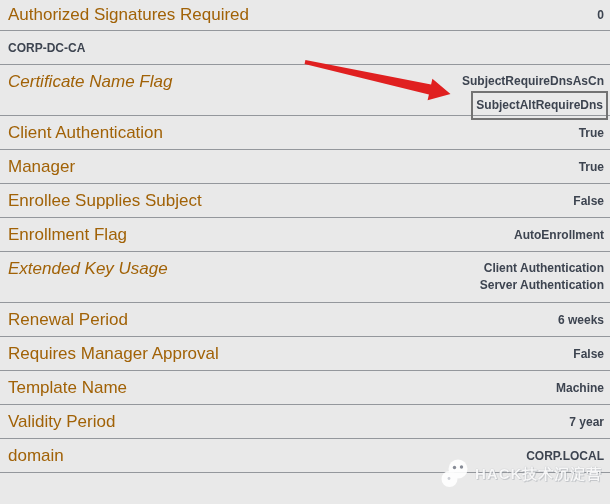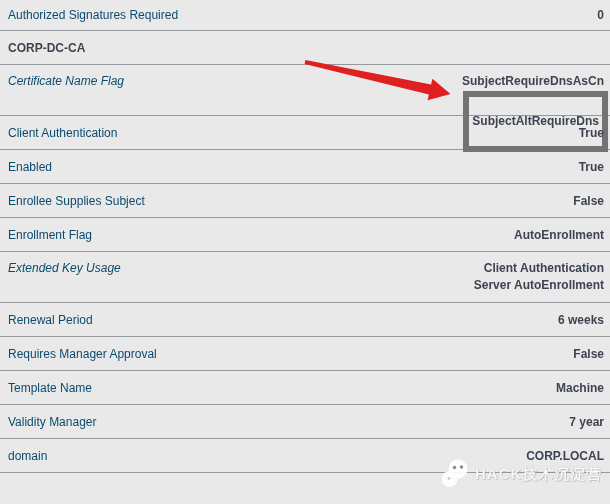--- a/index.html
+++ b/index.html
@@ -6,27 +6,27 @@
   body{font-family:"Liberation Sans","DejaVu Sans",sans-serif;background:#e9e9e9;}
   .screen{position:relative;width:610px;height:504px;overflow:hidden;background:#e9e9e9;}
 
   .prop-table{position:absolute;inset:0;}
   .row{display:flex;justify-content:space-between;align-items:center;
        padding:0 6px 0 8px;border-bottom:1px solid #94979c;box-sizing:border-box;}
   .row.last{border-bottom:none;}
   .h31{height:31px;}
   .h34{height:34px;}
   .h51{height:51px;}
-  .label{font-size:12px;color:#0c4a6e;white-space:nowrap;}
+  .label{font-size:17px;color:#a16207;white-space:nowrap;}
   .value{font-size:12px;font-weight:bold;color:#3d4450;text-align:right;white-space:nowrap;}
   .multi{align-items:flex-start;padding-top:8px;}
   .multi .label{line-height:17px;font-style:italic;}
   .values{display:flex;flex-direction:column;align-items:flex-end;}
   .values .value{line-height:17px;}
-  .boxed{border:6px solid #737373;line-height:16px;padding:16px 3px;margin-top:1px;margin-right:-4px;margin-left:24px;}
+  .boxed{border:2px solid #737373;line-height:16px;padding:4px 3px;margin-top:1px;margin-right:-4px;margin-left:24px;}
 
   .arrow-overlay{position:absolute;left:0;top:0;z-index:6;pointer-events:none;}
 
   .watermark{position:absolute;left:440px;top:459px;z-index:8;display:flex;align-items:center;
              pointer-events:none;opacity:0.95;}
   .wm-logo{display:block;width:32px;height:30px;}
   .wm-text{font-size:15px;font-weight:bold;letter-spacing:1px;color:rgba(255,255,255,0.93);
            margin-left:3px;white-space:nowrap;
            text-shadow:0 0 1px rgba(130,135,145,0.65), 1px 1px 0 rgba(140,145,155,0.35);}
 </style>
@@ -53,59 +53,59 @@
         <span class="value boxed">SubjectAltRequireDns</span>
       </span>
     </div>
 
     <div class="row h34">
       <span class="label">Client Authentication</span>
       <span class="value">True</span>
     </div>
 
     <div class="row h34">
-      <span class="label">Enabled</span>
+      <span class="label">Manager</span>
       <span class="value">True</span>
     </div>
 
     <div class="row h34">
       <span class="label">Enrollee Supplies Subject</span>
       <span class="value">False</span>
     </div>
 
     <div class="row h34">
       <span class="label">Enrollment Flag</span>
       <span class="value">AutoEnrollment</span>
     </div>
 
     <div class="row h51 multi">
       <span class="label">Extended Key Usage</span>
       <span class="values">
         <span class="value">Client Authentication</span>
-        <span class="value">Server AutoEnrollment</span>
+        <span class="value">Server Authentication</span>
       </span>
     </div>
 
     <div class="row h34">
       <span class="label">Renewal Period</span>
       <span class="value">6 weeks</span>
     </div>
 
     <div class="row h34">
       <span class="label">Requires Manager Approval</span>
       <span class="value">False</span>
     </div>
 
     <div class="row h34">
       <span class="label">Template Name</span>
       <span class="value">Machine</span>
     </div>
 
     <div class="row h34">
-      <span class="label">Validity Manager</span>
+      <span class="label">Validity Period</span>
       <span class="value">7 year</span>
     </div>
 
     <div class="row h34">
       <span class="label">domain</span>
       <span class="value">CORP.LOCAL</span>
     </div>
 
 
   </div>

